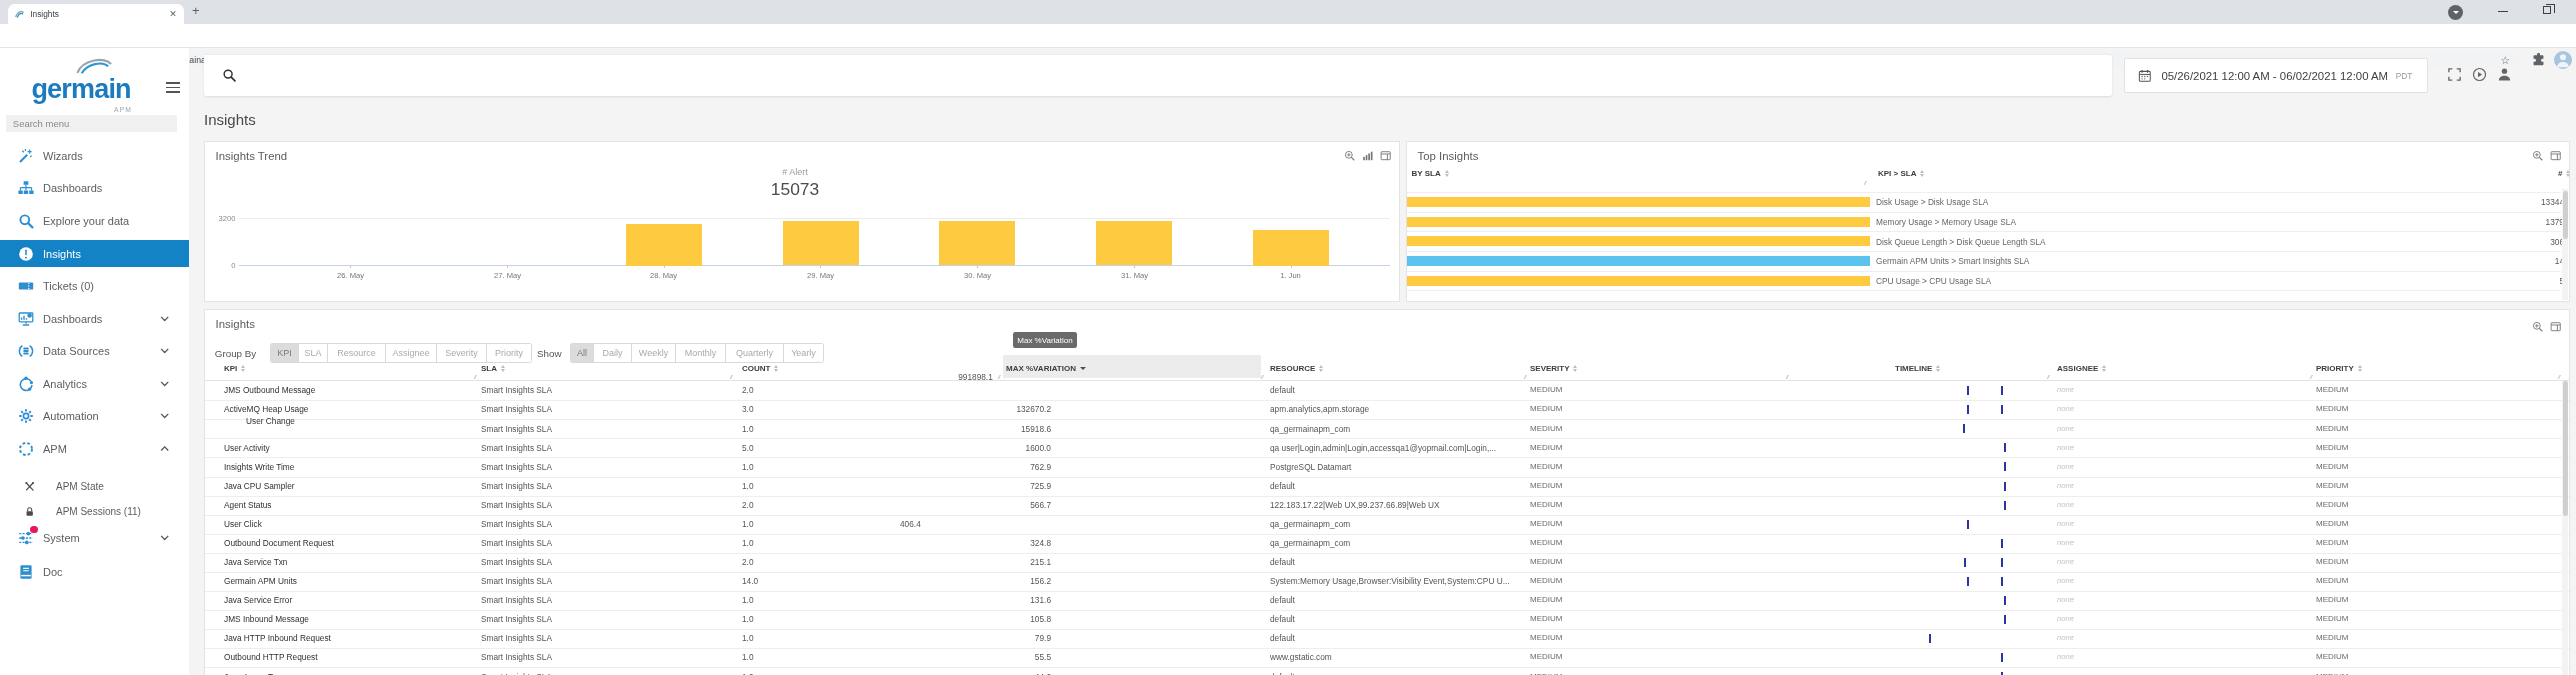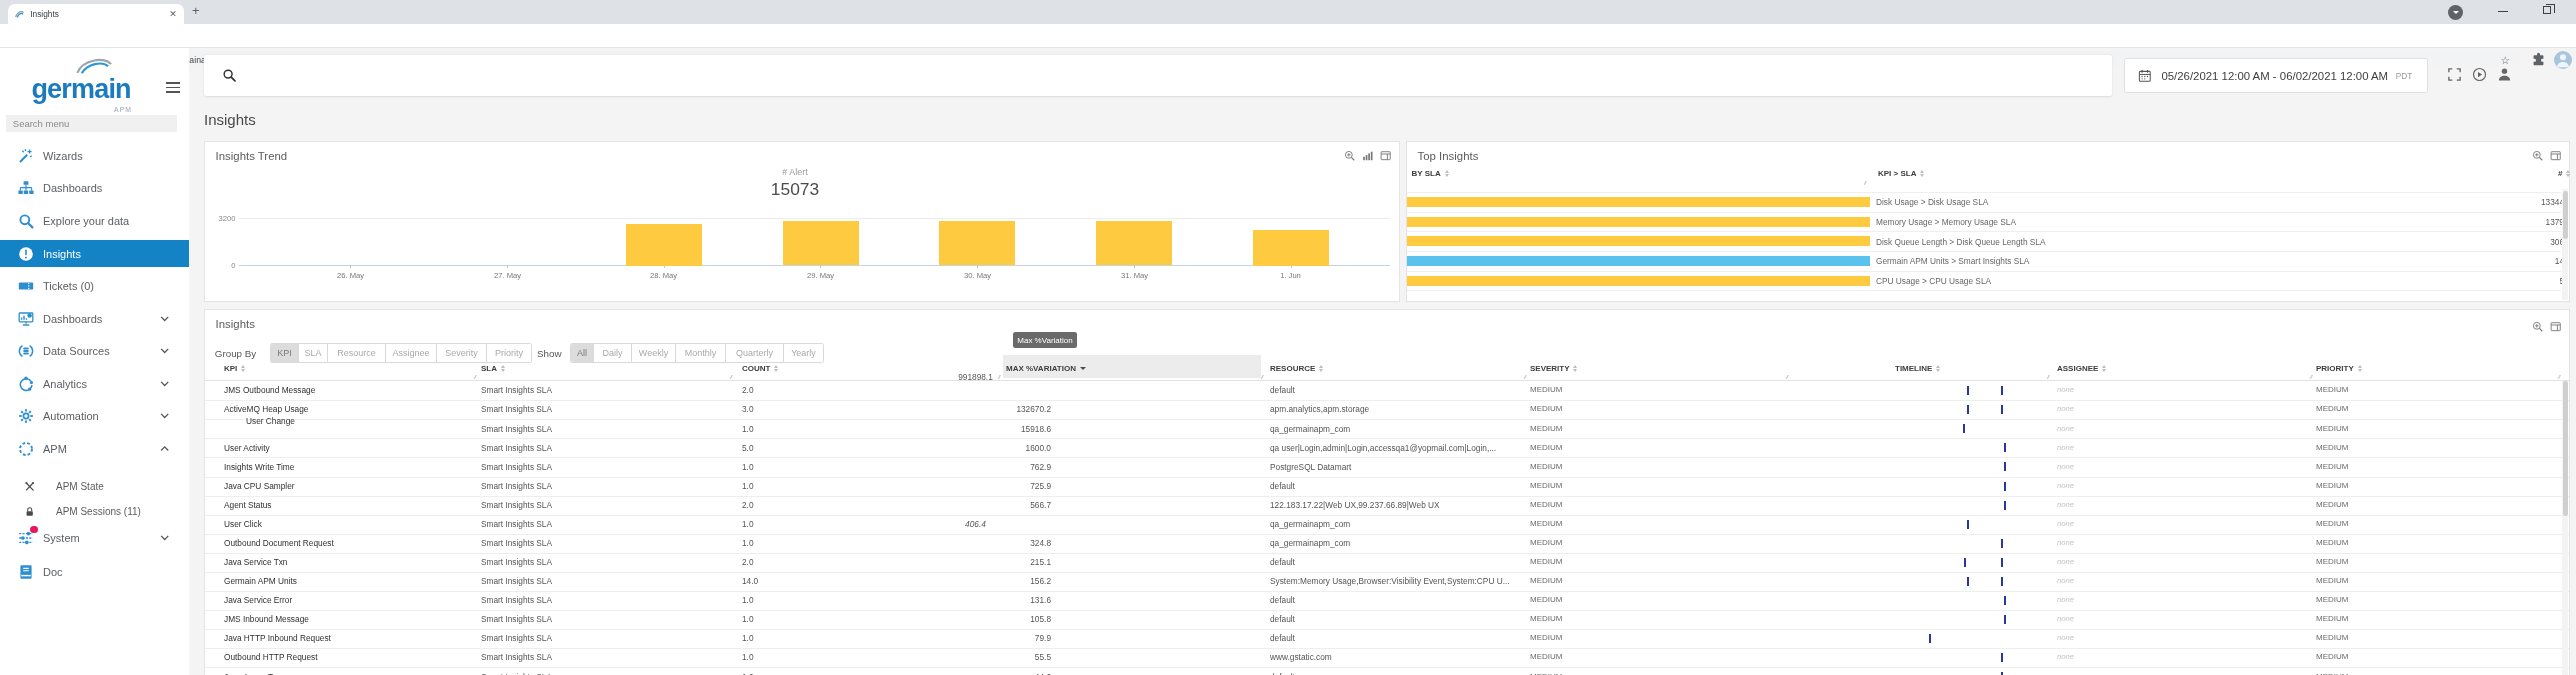--- a/index.html
+++ b/index.html
@@ -693,21 +693,21 @@
           <div class="cell sev" style="left: 1325px; top: 190px; width: 91px;">MEDIUM</div>
           <div class="tl-tick" style="left: 1799px; top: 191px;"></div>
           <div class="cell none" style="left: 1852px; top: 190px; width: 61px;">none</div>
           <div class="cell sev priority" style="left: 2111px; top: 190px; width: 91px;">MEDIUM</div>
         </div>
         <div class="row-line" style="top: 224px;"></div>
         <div>
           <div class="cell kpi" style="left: 19px; top: 209px; width: 250px;">User Click</div>
           <div class="cell sla" style="left: 276px; top: 209px; width: 250px;">Smart Insights SLA</div>
           <div class="cell count" style="left: 537px; top: 209px; width: 61px;">1.0</div>
-          <div class="cell maxvar" style="left: 695px; top: 209px; width: 151px; text-align: center; font-style: italic;">406.4</div>
+          <div class="cell maxvar" style="left: 695px; top: 209px; width: 151px; text-align: left;">406.4</div>
           <div class="cell resource" style="left: 1065px; top: 209px; width: 250px;">qa_germainapm_com</div>
           <div class="cell sev" style="left: 1325px; top: 209px; width: 91px;">MEDIUM</div>
           <div class="tl-tick" style="left: 1762px; top: 210px;"></div>
           <div class="cell none" style="left: 1852px; top: 209px; width: 61px;">none</div>
           <div class="cell sev priority" style="left: 2111px; top: 209px; width: 91px;">MEDIUM</div>
         </div>
         <div class="row-line" style="top: 243px;"></div>
         <div>
           <div class="cell kpi" style="left: 19px; top: 228px; width: 250px;">Outbound Document Request</div>
           <div class="cell sla" style="left: 276px; top: 228px; width: 250px;">Smart Insights SLA</div>

